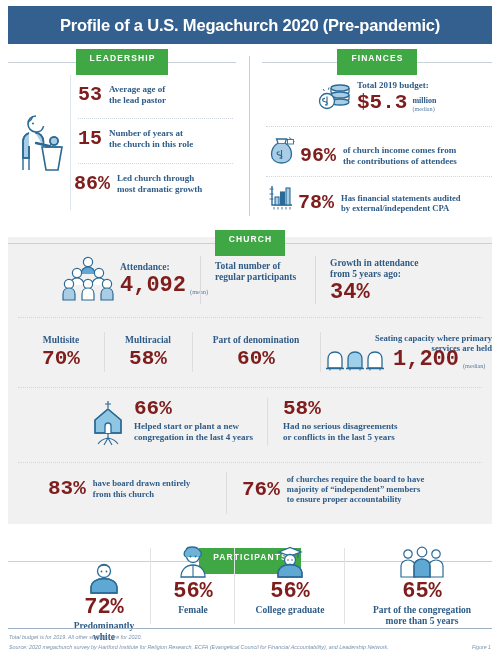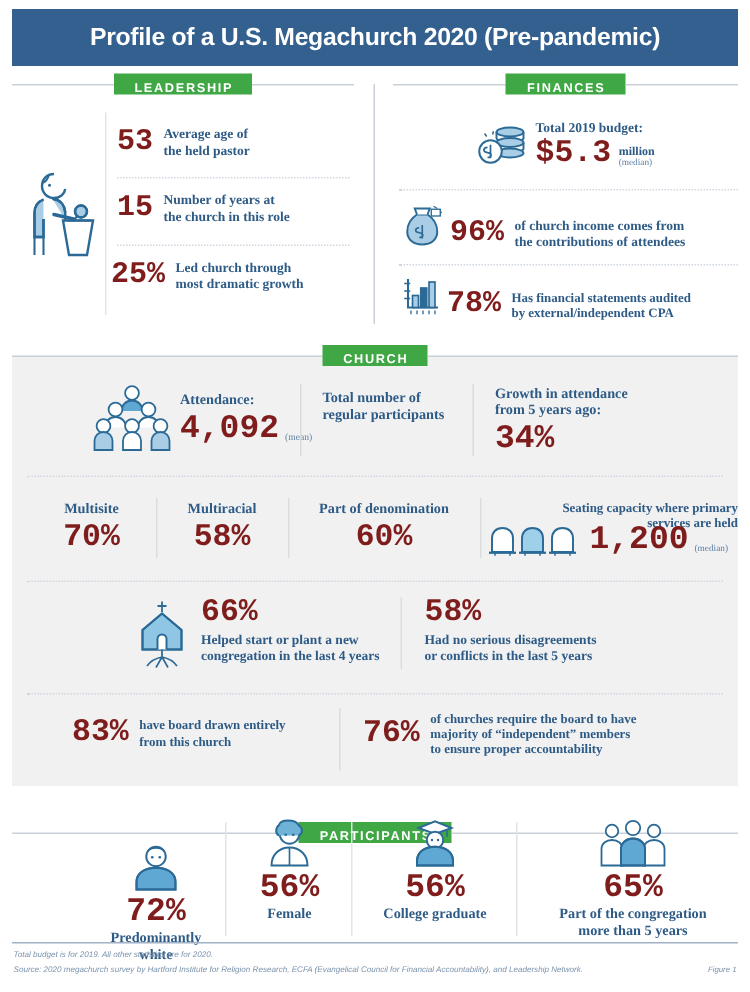--- a/index.html
+++ b/index.html
@@ -20,21 +20,21 @@
     color:#fff; font-family:"Liberation Sans", sans-serif;
     font-weight:bold; font-size:16.5px; letter-spacing:-0.2px;
   }
 
   
   .sec-head { position:absolute; display:flex; align-items:center; }
   .rule { flex:1 1 auto; height:1px; background:#c9d0d8; }
   .badge {
     background:#3fa845; color:#fff; font-family:"Liberation Sans", sans-serif;
     font-weight:bold; font-size:8.5px; letter-spacing:1.1px;
-    padding:4px 13px 0 14px; white-space:nowrap;
+    padding:4px 13px 12px 14px; white-space:nowrap;
   }
 
   
   .big {
     color:#7f1d1d; font-family:Liberation Mono, monospace; font-weight:bold;
     line-height:1; white-space:nowrap;
   }
   .lbl { color:#2e5b86; font-weight:bold; line-height:1.18; }
   .sub { color:#5b7ea3; font-weight:normal; }
 
@@ -112,33 +112,33 @@
       <circle cx="40" cy="31" r="4"></circle>
       <path d="M37.5 34 l-3 3.5" stroke-width="1.4"></path>
     </svg>
   </div>
 
   <div class="vdiv" style="left:70px; top:75px; height:135px; background:#e0e5ea;"></div>
 
   <div class="statrow" style="left:78px; top:84px;">
     <span class="big">53</span>
     <span class="lbl" style="white-space:pre-line;">Average age of
-the held pastor</span>
+the lead pastor</span>
   </div>
   <div class="hdot" style="left:78px; top:118px; width:155px;"></div>
 
   <div class="statrow" style="left:78px; top:128px;">
     <span class="big">15</span>
     <span class="lbl" style="white-space:pre-line;">Number of years at
 the church in this role</span>
   </div>
   <div class="hdot" style="left:78px; top:163px; width:155px;"></div>
 
   <div class="statrow" style="left:74px; top:173px;">
-    <span class="big">25%</span>
+    <span class="big">86%</span>
     <span class="lbl" style="white-space:pre-line;">Led church through
 most dramatic growth</span>
   </div>
 
   <div style="position:absolute; left:318px; top:82px;">
     <svg width="34" height="28" viewBox="0 0 34 28" stroke="#2b6a96" stroke-width="1.3" fill="none">
       <ellipse cx="22" cy="6" rx="9" ry="3" fill="#a8cde4"></ellipse>
       <path d="M13 6 l0 4 c0 1.7 4 3 9 3 c5 0 9 -1.3 9 -3 l0 -4"></path>
       <ellipse cx="22" cy="13" rx="9" ry="3" fill="#a8cde4"></ellipse>
       <path d="M13 13 l0 4 c0 1.7 4 3 9 3 c5 0 9 -1.3 9 -3 l0 -4"></path>

